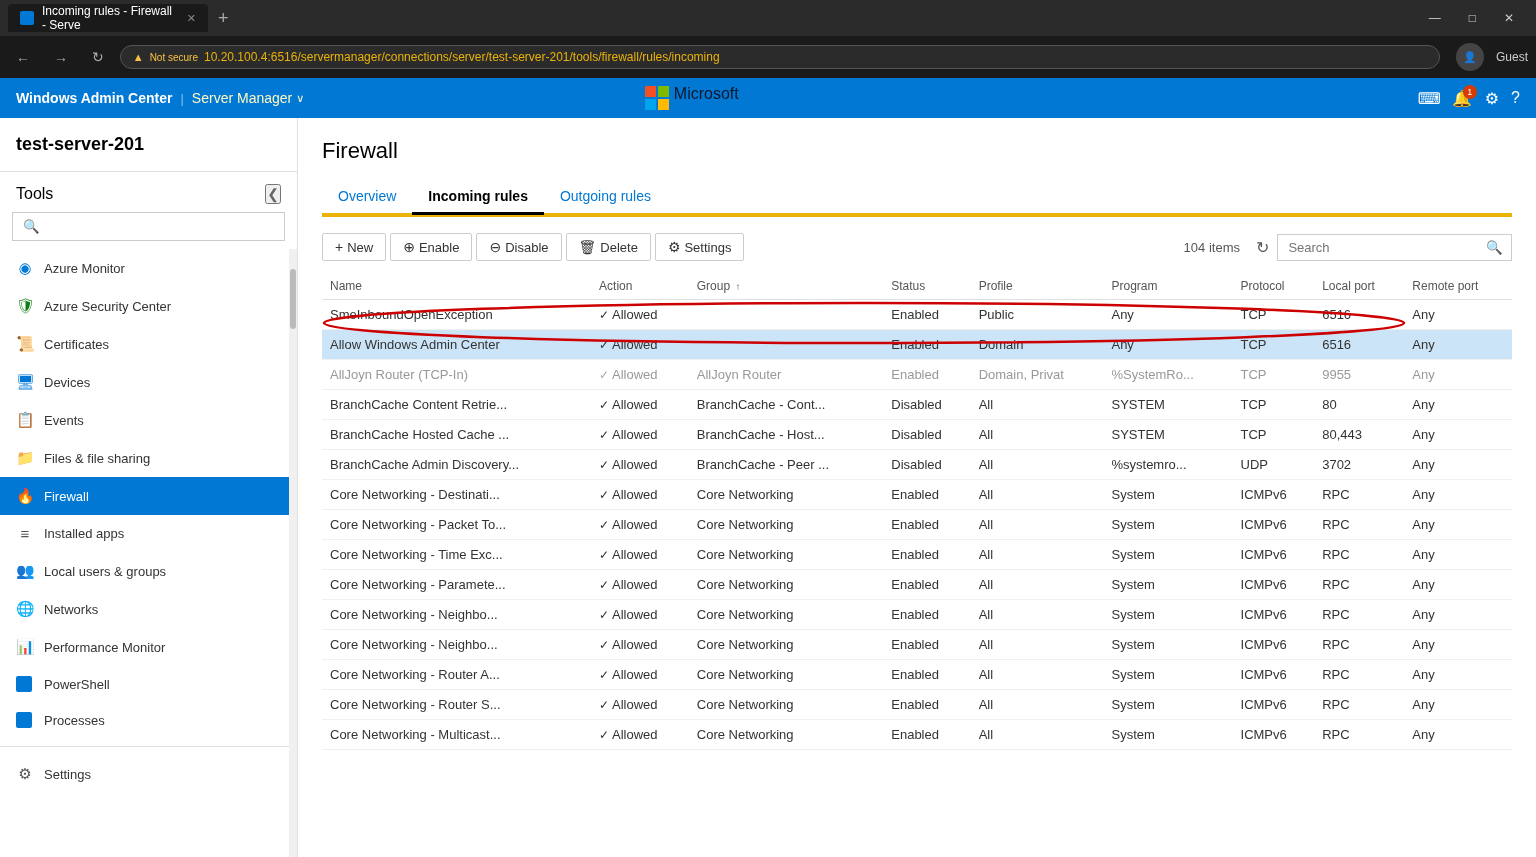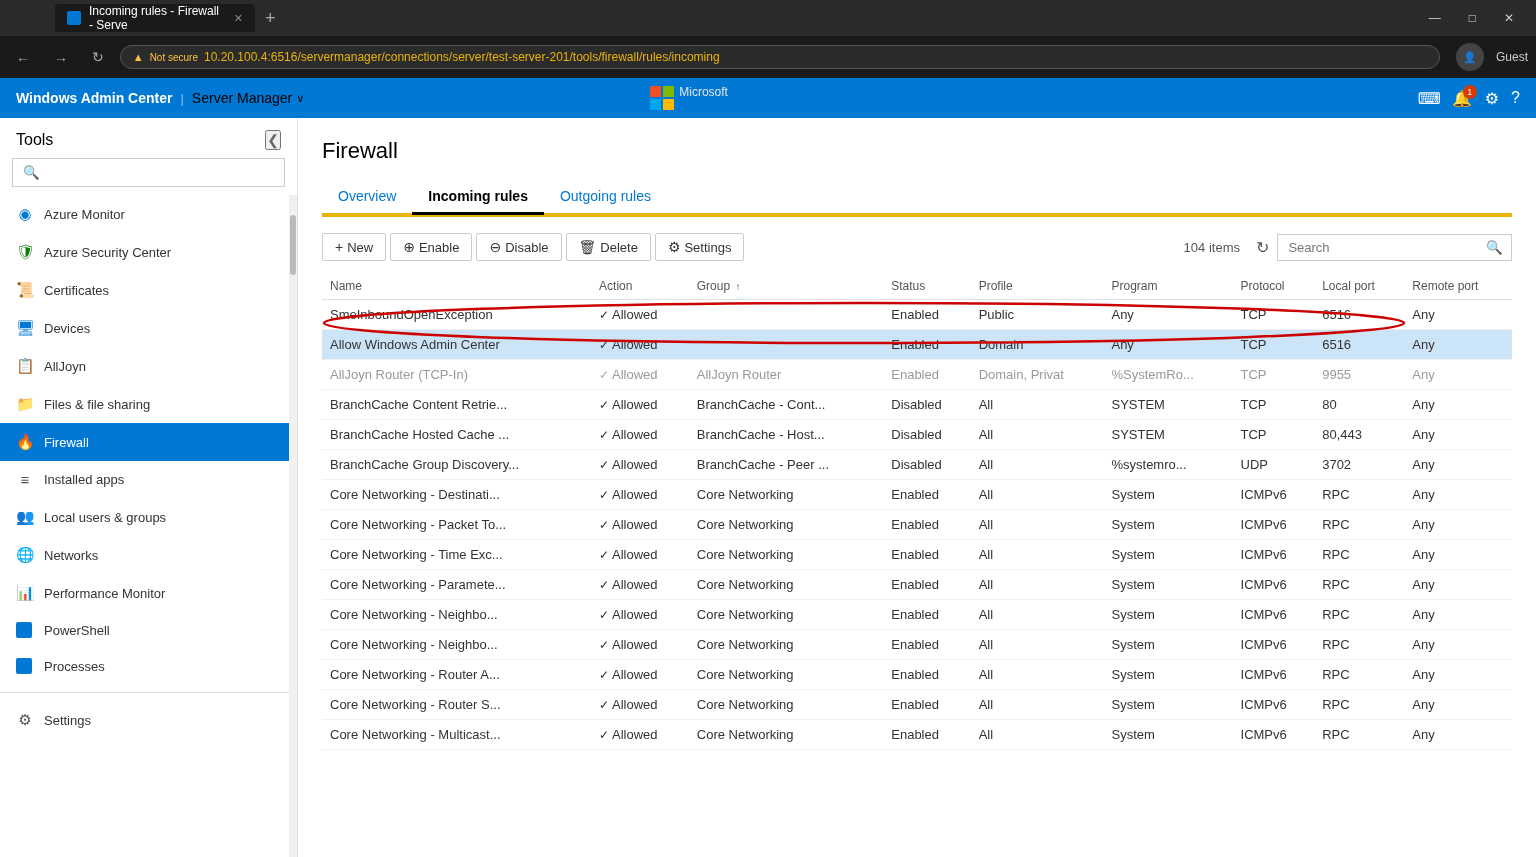--- a/index.html
+++ b/index.html
@@ -2,38 +2,38 @@
 <html><head>
   <meta charset="utf-8">
   <style>
     * { box-sizing: border-box; margin: 0; padding: 0; }
     body { font-family: 'Segoe UI', Arial, sans-serif; font-size: 13px; background: #f3f2f1; overflow: hidden; }
 
     
     .browser-chrome { background: #202020; display: flex; flex-direction: column; height: 857px; }
     .tab-bar { background: #2b2b2b; display: flex; align-items: center; height: 36px; padding: 0 8px; gap: 4px; }
     .tab { background: #3c3c3c; color: #ccc; display: flex; align-items: center; padding: 0 12px; height: 28px; border-radius: 4px 4px 0 0; font-size: 12px; gap: 8px; max-width: 200px; }
-    .tab.active { background: #1a1a1a; color: #fff; margin-left: 47px; }
+    .tab.active { background: #1a1a1a; color: #fff; }
     .tab-favicon { width: 14px; height: 14px; background: #0078d4; border-radius: 2px; flex-shrink: 0; }
     .tab-close { color: #888; cursor: pointer; font-size: 11px; margin-left: 4px; }
     .tab-new { color: #aaa; background: none; border: none; font-size: 18px; cursor: pointer; padding: 0 6px; }
     .window-controls { margin-left: auto; display: flex; gap: 0; }
     .win-btn { color: #ccc; background: none; border: none; padding: 0 14px; height: 36px; font-size: 12px; cursor: pointer; }
 
     .address-bar { background: #1a1a1a; display: flex; align-items: center; padding: 4px 8px; gap: 8px; height: 42px; }
     .nav-btn { color: #aaa; background: none; border: none; font-size: 14px; cursor: pointer; padding: 4px 8px; border-radius: 3px; }
     .address-input { flex: 1; background: #2b2b2b; border: 1px solid #555; border-radius: 16px; color: #ccc; padding: 4px 12px; font-size: 12px; display: flex; align-items: center; gap: 6px; }
     .lock-icon { color: #f8c340; font-size: 11px; }
     .profile-btn { color: #ccc; background: #3c3c3c; border: none; border-radius: 50%; width: 28px; height: 28px; display: flex; align-items: center; justify-content: center; cursor: pointer; margin-left: 8px; font-size: 12px; }
 
     
     .app-header { background: #0078d4; display: flex; align-items: center; padding: 0 16px; height: 40px; }
     .app-brand { color: white; font-size: 14px; font-weight: 600; display: flex; align-items: center; gap: 8px; }
     .brand-separator { color: rgba(255,255,255,0.5); margin: 0 8px; }
-    .server-manager { color: #000000; font-size: 14px; display: flex; align-items: center; gap: 4px; }
+    .server-manager { color: #fef9c3; font-size: 14px; display: flex; align-items: center; gap: 4px; }
     .microsoft-logo { display: flex; gap: 2px; margin: 0 auto; }
     .header-actions { margin-left: auto; display: flex; align-items: center; gap: 12px; color: white; }
     .header-icon { color: white; font-size: 16px; cursor: pointer; }
 
     
     .main-layout { display: flex; flex: 1; height: calc(857px - 36px - 42px - 48px); background: white; }
 
     
     .sidebar { width: 298px; background: white; border-right: 1px solid #e0e0e0; display: flex; flex-direction: column; overflow: hidden; }
     .server-title { padding: 16px; font-size: 18px; font-weight: 600; color: #000; border-bottom: 1px solid #e0e0e0; }
@@ -128,36 +128,37 @@
       <span>Server Manager</span>
       <span style="font-size:11px;">∨</span>
     </div>
     <div class="microsoft-logo">
       <svg width="26" height="26" viewBox="0 0 26 26">
         <rect x="1" y="1" width="11" height="11" fill="#f25022"></rect>
         <rect x="14" y="1" width="11" height="11" fill="#7fba00"></rect>
         <rect x="1" y="14" width="11" height="11" fill="#00a4ef"></rect>
         <rect x="14" y="14" width="11" height="11" fill="#ffb900"></rect>
       </svg>
-      <span style="color:#e5e5e5;font-size:12px;margin-left:2px;">Microsoft</span>
+      <span style="color:#0f172a;font-size:16px;margin-left:2px;">Microsoft</span>
     </div>
     <div class="header-actions">
       <span class="header-icon">⌨</span>
       <span class="header-icon" style="position:relative;">
         🔔
         <span style="position:absolute;top:-4px;right:-4px;background:#d83b01;color:white;border-radius:50%;width:14px;height:14px;font-size:9px;display:flex;align-items:center;justify-content:center;">1</span>
       </span>
       <span class="header-icon">⚙</span>
       <span class="header-icon">?</span>
     </div>
   </div>
 
   <div class="main-layout">
 
     <div class="sidebar">
+      <div class="server-title">test-server-201</div>
       <div class="tools-header">
         <span class="tools-label">Tools</span>
         <button class="collapse-btn">❮</button>
       </div>
       <div class="search-tools">
         <button class="search-tools-btn">🔍</button>
       </div>
 
       <div style="display:flex;flex:1;overflow:hidden;">
         <div class="sidebar-nav" style="flex:1;">
@@ -173,21 +174,21 @@
           <div class="sidebar-item">
             <span class="item-icon" style="color:#555;">📜</span>
             <span>Certificates</span>
           </div>
           <div class="sidebar-item">
             <span class="item-icon" style="color:#0078d4;">🖥</span>
             <span>Devices</span>
           </div>
           <div class="sidebar-item">
             <span class="item-icon" style="color:#555;">📋</span>
-            <span>AllJoyn</span>
+            <span>Events</span>
           </div>
           <div class="sidebar-item">
             <span class="item-icon" style="color:#f0a300;">📁</span>
             <span>Files &amp; file sharing</span>
           </div>
           <div class="sidebar-item active">
             <span class="item-icon">🔥</span>
             <span>Firewall</span>
           </div>
           <div class="sidebar-item">
@@ -336,21 +337,21 @@
     <td><span class="check-icon">✓</span> Allowed</td>
     <td>BranchCache - Host...</td>
     <td>Disabled</td>
     <td>All</td>
     <td>SYSTEM</td>
     <td>TCP</td>
     <td>80,443</td>
     <td>Any</td>
   </tr>
               <tr>
-    <td>BranchCache Group Discovery...</td>
+    <td>BranchCache Admin Discovery...</td>
     <td><span class="check-icon">✓</span> Allowed</td>
     <td>BranchCache - Peer ...</td>
     <td>Disabled</td>
     <td>All</td>
     <td>%systemro...</td>
     <td>UDP</td>
     <td>3702</td>
     <td>Any</td>
   </tr>
               <tr>

